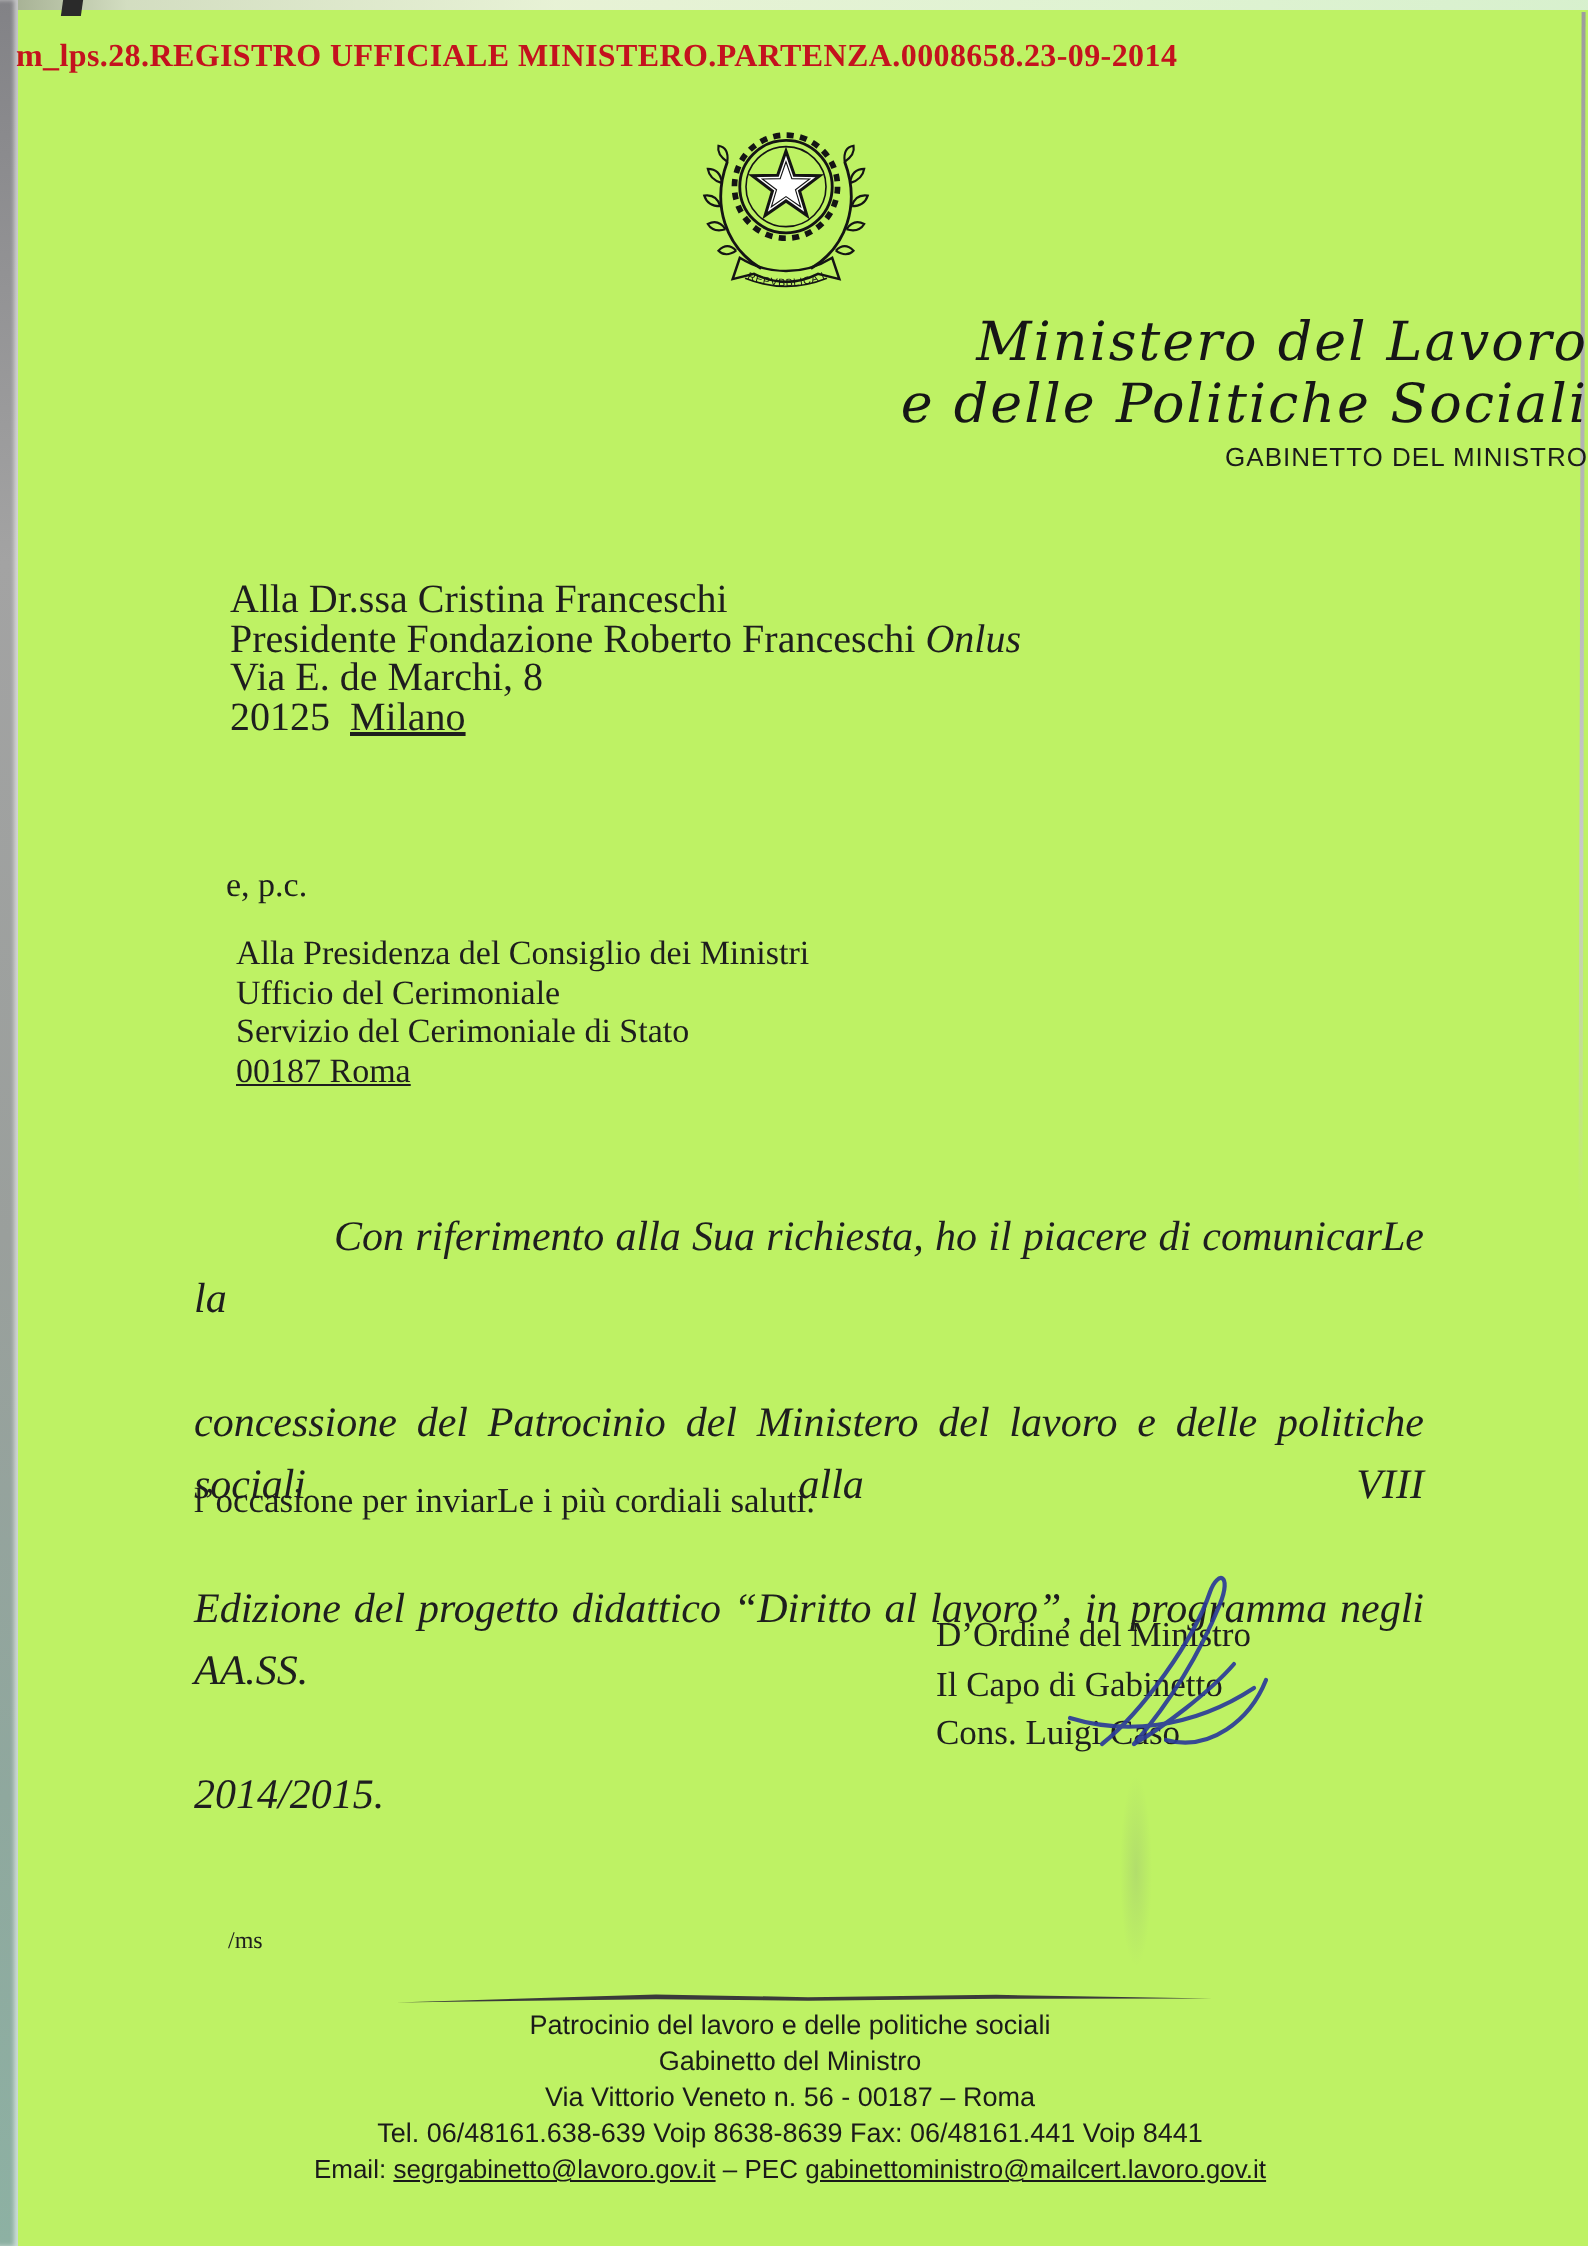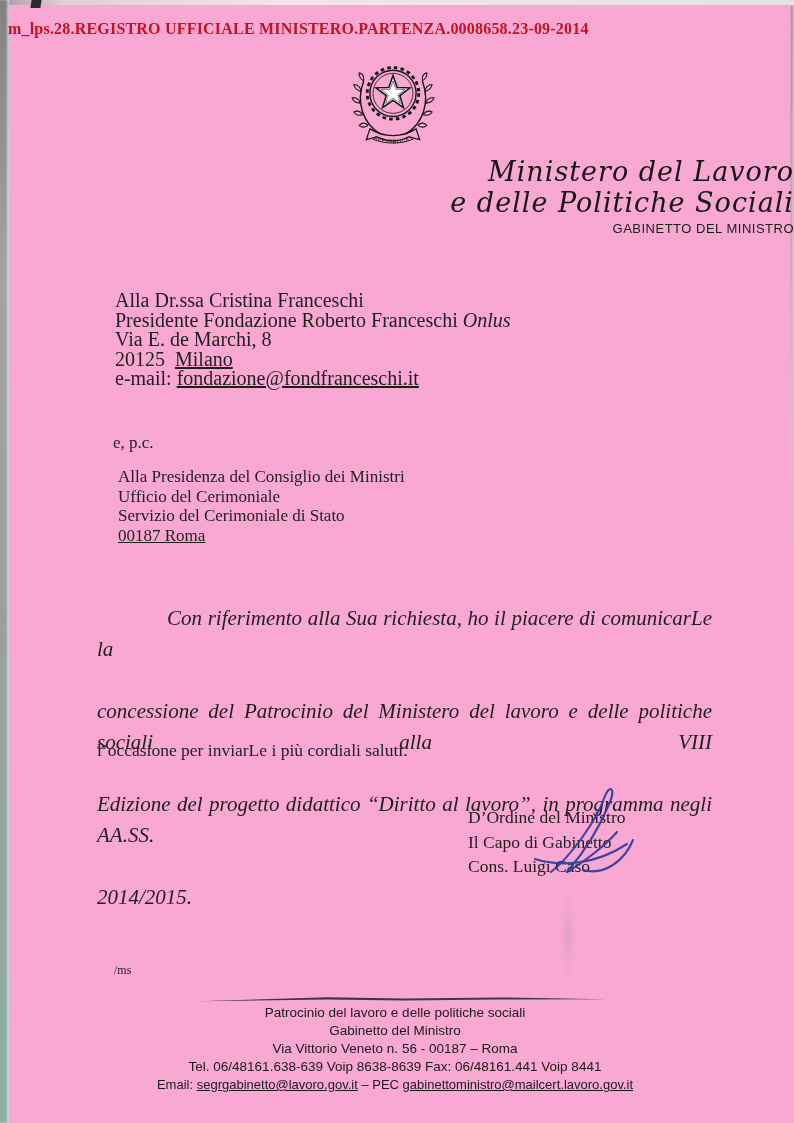--- a/index.html
+++ b/index.html
@@ -1,17 +1,17 @@
 <!DOCTYPE html>
 <html><head>
 <meta charset="utf-8">
 <style>
   html,body{margin:0;padding:0;background:#ffffff;}
   #page{
-    position:relative;width:794px;height:1123px;background:#f9a8d4;
+    position:relative;width:794px;height:1123px;background:#bef264;
     font-family:"Liberation Serif",serif;color:#1e1e1e;overflow:hidden;
   }
   
   .scan-edge-left{position:absolute;left:0;top:0;width:9px;height:1123px;
     background:linear-gradient(180deg,#828286 0%,#a3a3a3 25%,#9a9f9c 55%,#8fa89e 80%,#8db1a3 100%);
     box-shadow:inset -2px 0 2px rgba(255,255,255,.55);}
   .scan-edge-top{position:absolute;left:0;top:0;width:794px;height:5px;
     background:linear-gradient(90deg,#9a9a9a 0%,#d8d8d8 8%,#f2f2f2 35%,#e8f3ee 70%,#def0e8 100%);opacity:.8;}
   .scan-tick{position:absolute;left:31px;top:0;width:10px;height:8px;background:#2a2a2a;transform:skewX(-8deg);}
   .scan-edge-right{position:absolute;left:790px;top:6px;width:2px;height:600px;
@@ -104,23 +104,20 @@
 
   <div class="recipient">
     <div>Alla Dr.ssa Cristina Franceschi</div>
     <div>
       <span>Presidente Fondazione Roberto Franceschi </span><span class="it">Onlus</span>
     </div>
     <div>Via E. de Marchi, 8</div>
     <div>
       <span>20125</span><span class="zip-gap"></span><span class="u">Milano</span>
     </div>
-    <div>
-      <span>e-mail: </span><span class="u">fondazione@fondfranceschi.it</span>
-    </div>
   </div>
 
   <div class="cc-label">e, p.c.</div>
   <div class="cc-block">
     <div>Alla Presidenza del Consiglio dei Ministri</div>
     <div>Ufficio del Cerimoniale</div>
     <div>Servizio del Cerimoniale di Stato</div>
     <div class="u">00187 Roma</div>
   </div>
 

